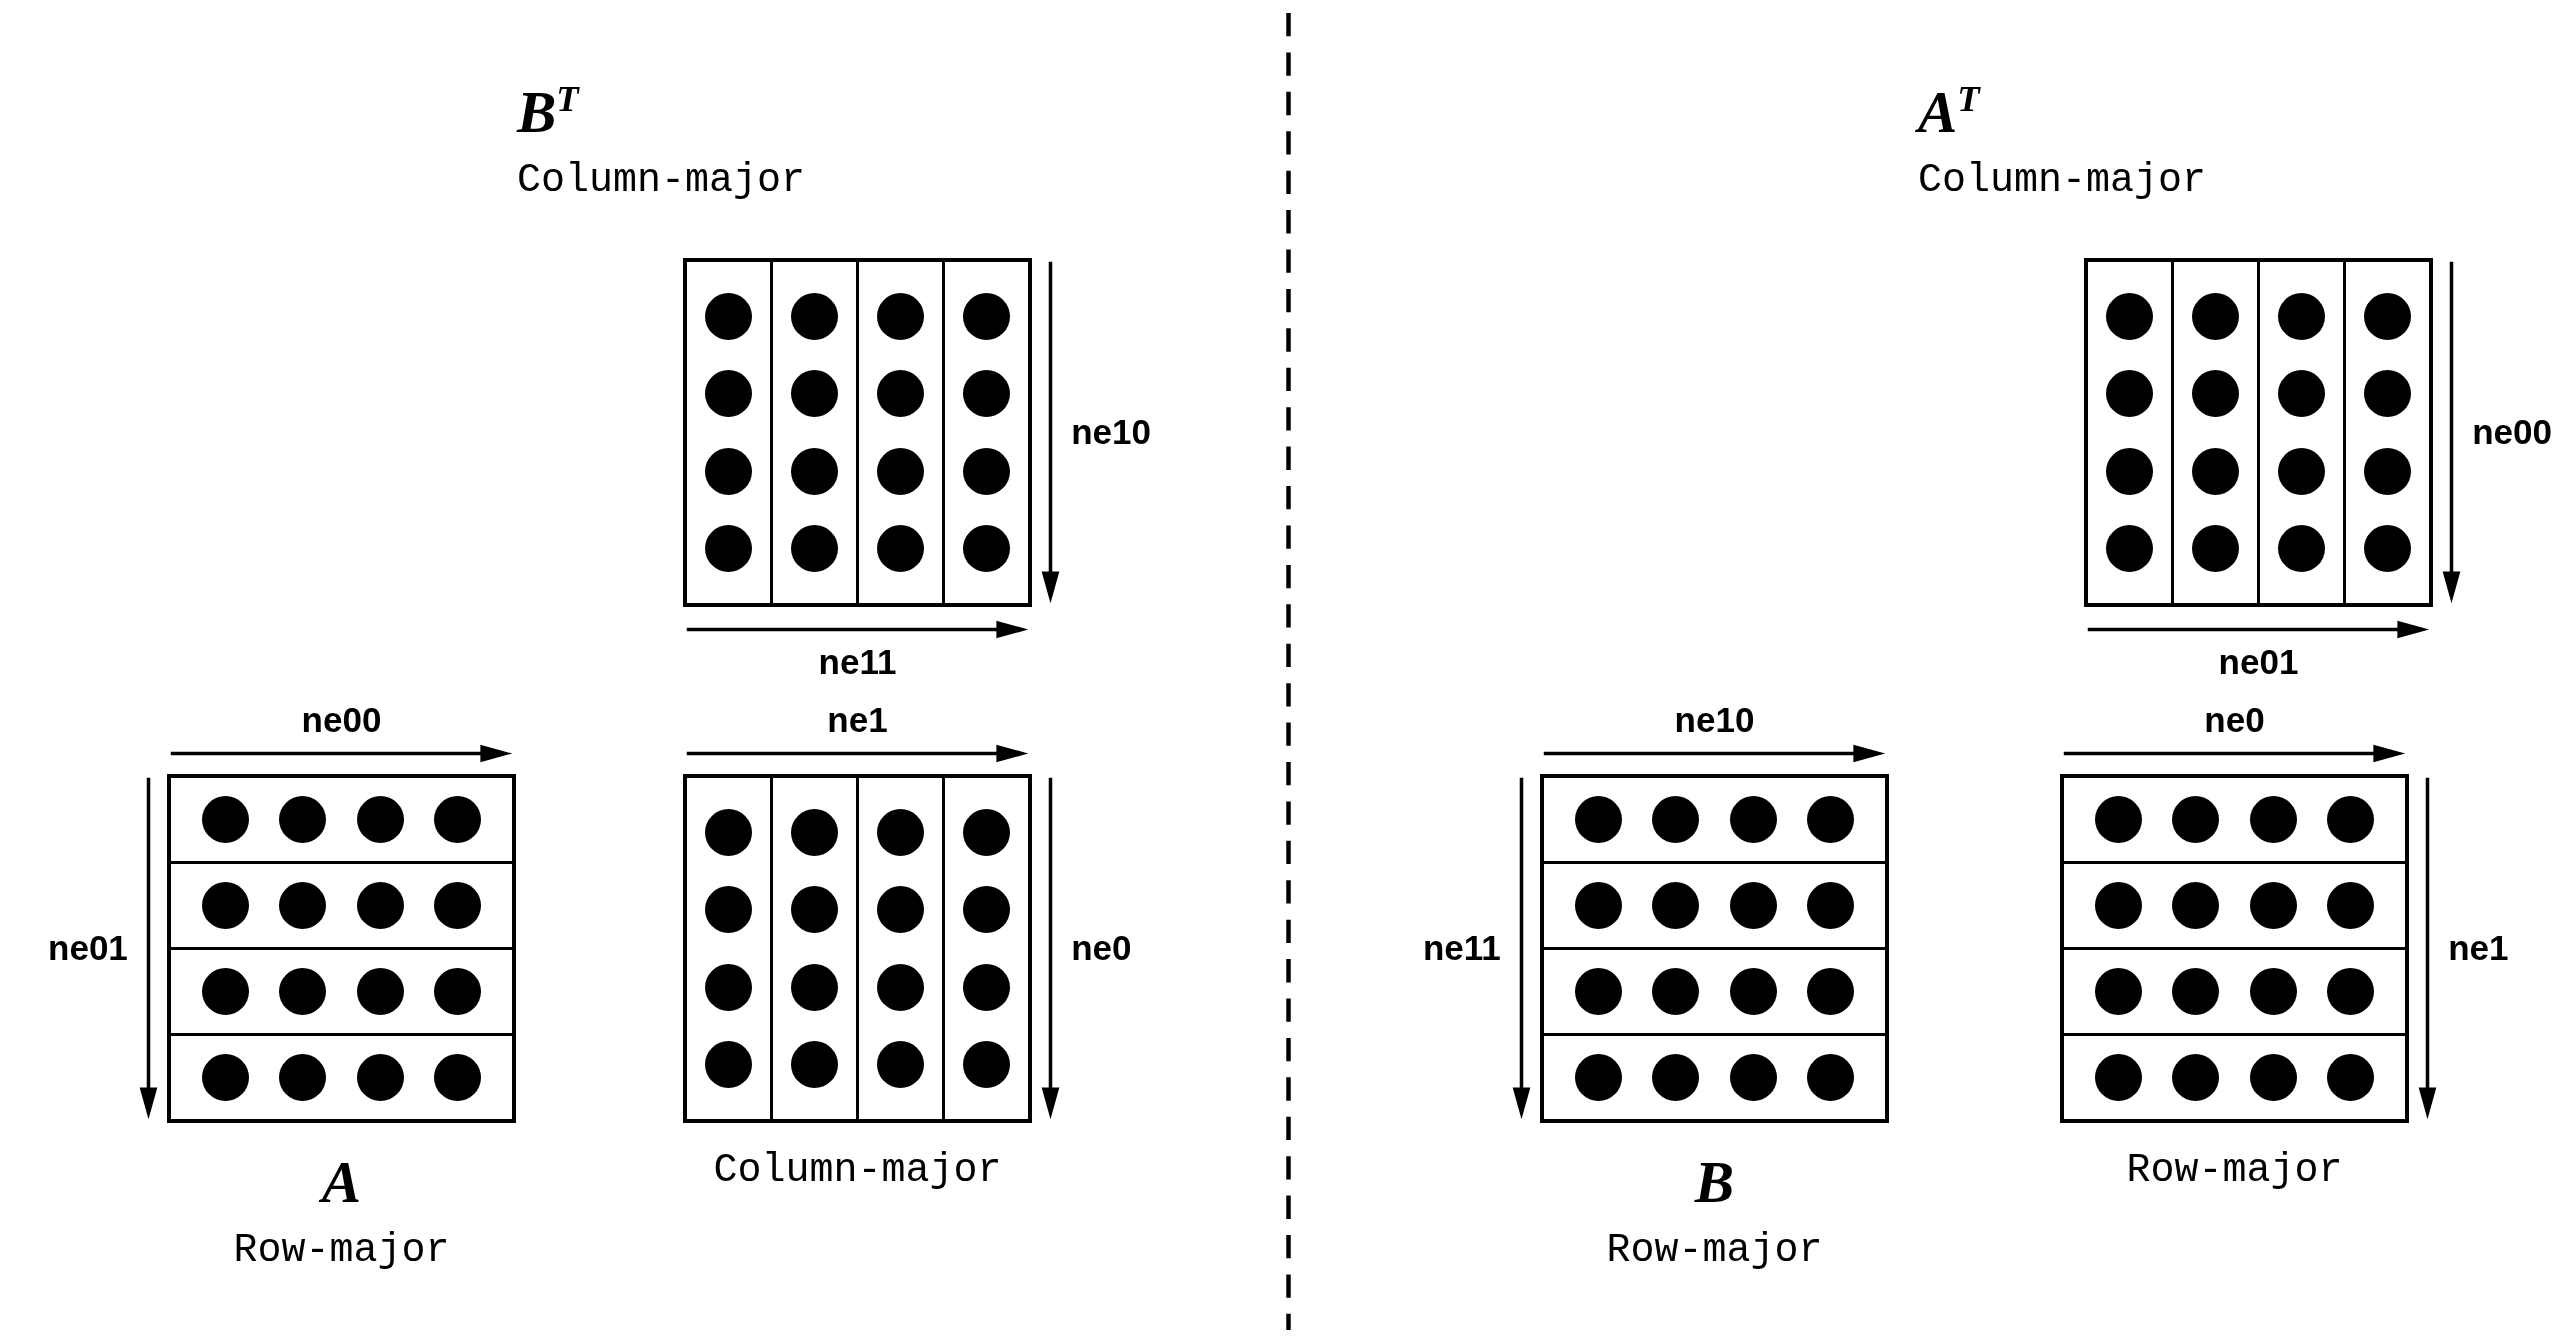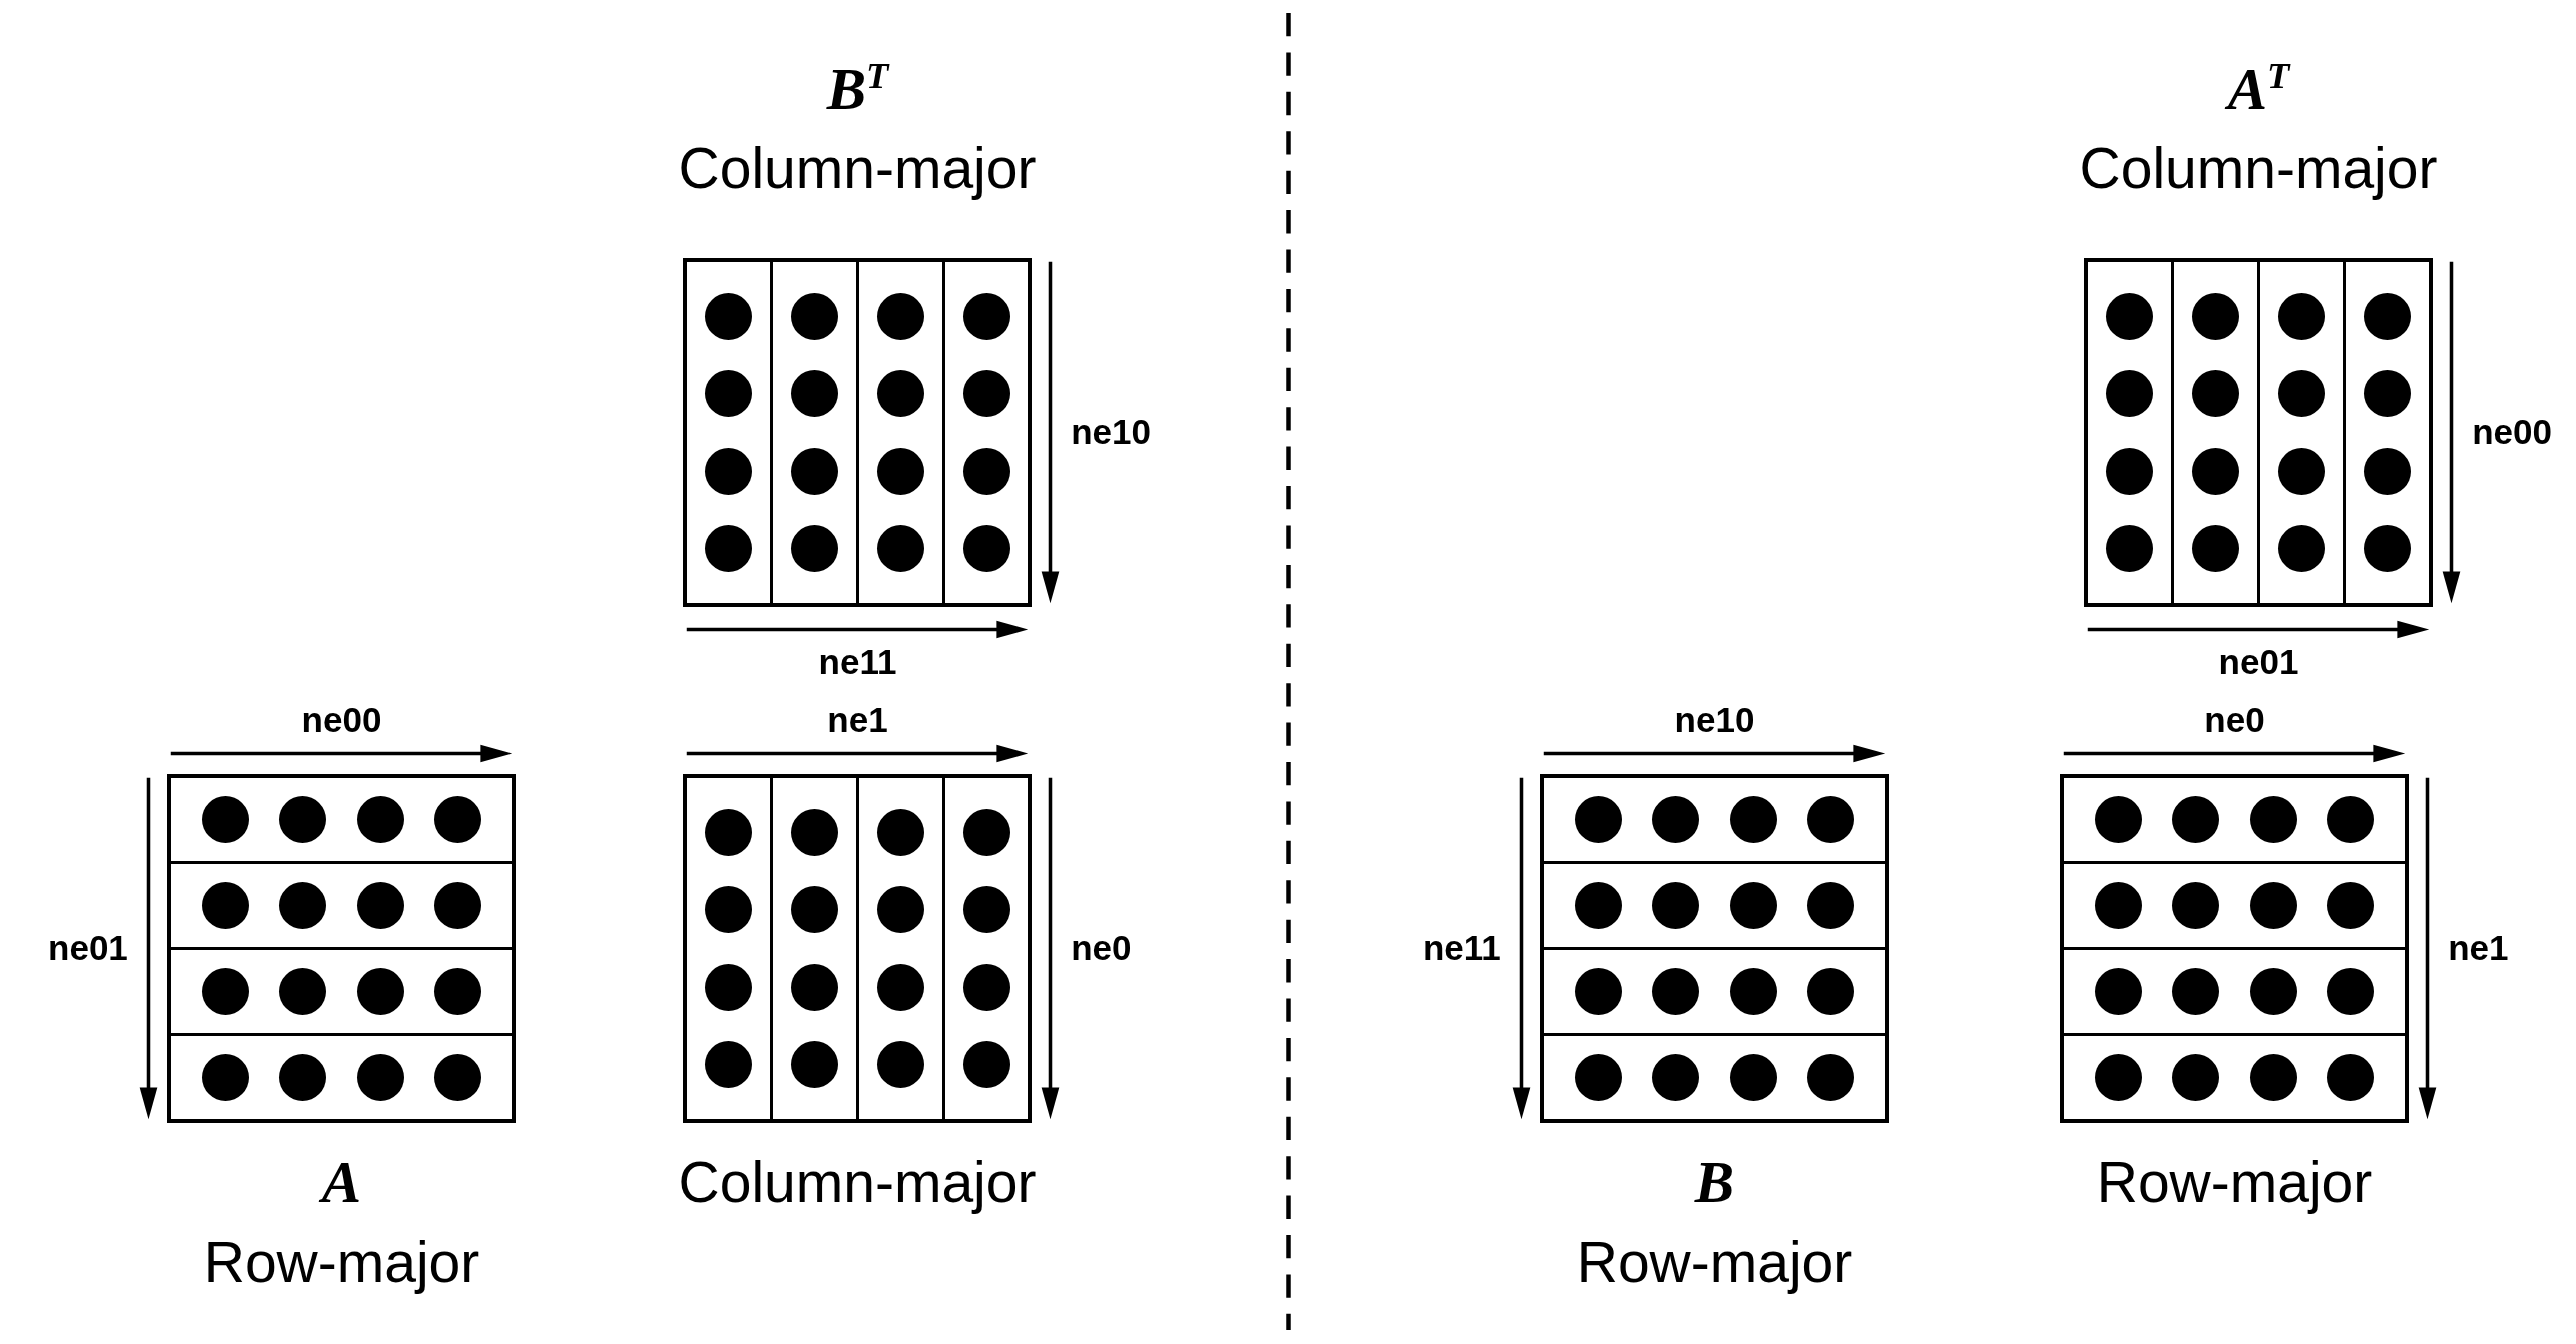--- a/index.html
+++ b/index.html
@@ -51,24 +51,24 @@
   }
   .h-arrow, .v-arrow { display: block; }
 
   
   .math-line {
     font-family: "Liberation Serif", serif;
     font-style: italic; font-weight: bold;
     font-size: 59px; line-height: 1.35; white-space: nowrap;
   }
   .math-line sup { font-size: 0.62em; font-style: italic; }
-  .layout-line { font-size: 57px; line-height: 1.4; white-space: nowrap; }
+  .layout-line { font-size: 40px; line-height: 1.4; white-space: nowrap; font-family: Liberation Mono, monospace; }
   .title-above {
     position: absolute; bottom: calc(100% + 49px); left: 50%; transform: translateX(-50%);
-    width: 681px; text-align: center;
+    width: 681px; 
   }
   .caption-below {
     position: absolute; top: calc(100% + 20px); left: 50%; transform: translateX(-50%);
     width: 681px; text-align: center;
   }
 
   
   .divider { position: absolute; left: 1284px; top: 13.4px; }
 </style>
 </head>

